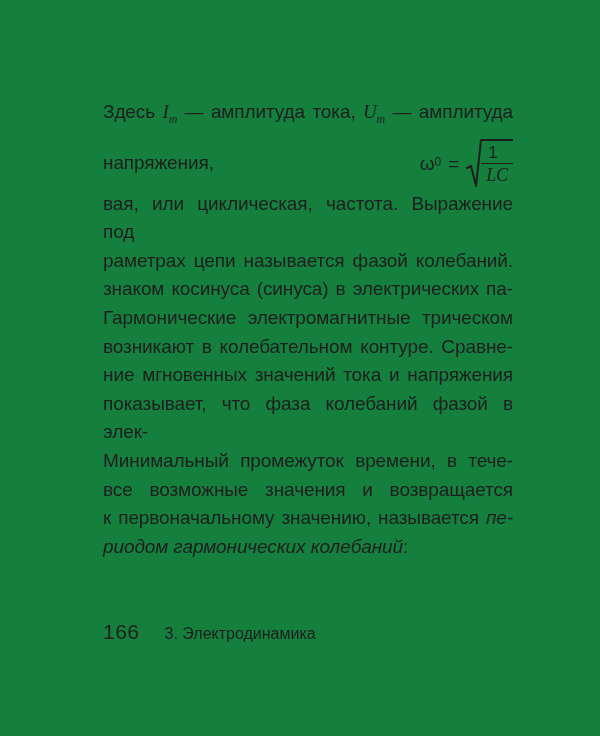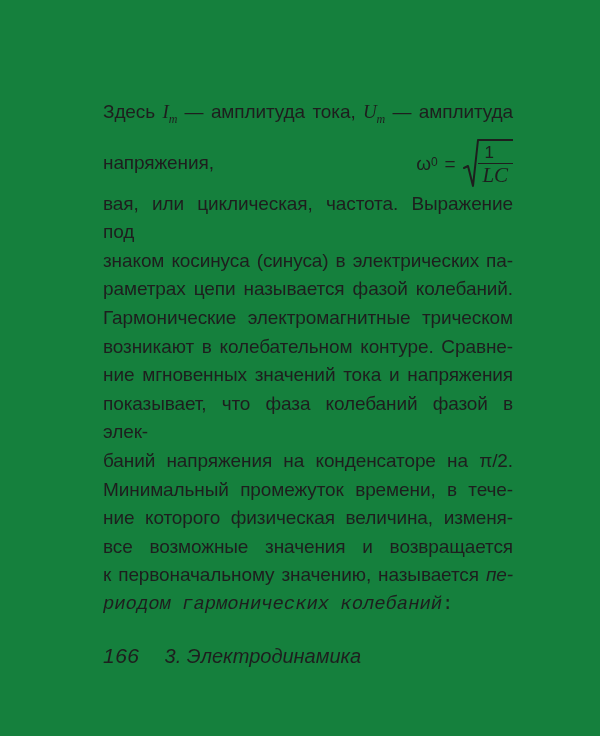--- a/index.html
+++ b/index.html
@@ -26,21 +26,20 @@
     text-align-last: justify;
     white-space: normal;
   }
   .line.formula-line {
     line-height: 56px;
     height: 56px;
   }
   .line.no-justify {
     text-align: right;
     text-align-last: left;
-    font-family: Liberation Mono, monospace;
   }
   .mvar {
     font-family: "Liberation Serif", serif;
     font-style: italic;
   }
   .msub {
     font-family: "Liberation Serif", serif;
     font-style: italic;
     font-size: 12px;
     vertical-align: -5px;
@@ -71,36 +70,35 @@
     margin-left: -1px;
   }
   .frac-num {
     font-size: 17px;
     line-height: 21px;
     padding: 1px 7px 0 7px;
     text-align: center;
     border-bottom: 1.5px solid currentColor;
   }
   .frac-den {
-    font-size: 21px;
+    font-size: 18px;
     line-height: 23px;
     padding: 0 5px;
     text-align: center;
   }
   .footer {
     position: absolute;
     left: 103px;
-    top: 644px;
+    top: 620px;
     display: flex;
     align-items: baseline;
     gap: 25px;
-    font-style: italic;
   }
   .page-num { font-size: 21px; letter-spacing: 0.5px; }
-  .chapter { font-size: 20px; }
+  .chapter { font-size: 16px; }
 </style>
 </head>
 <body>
 
 <div class="page" style="background: #15803d; color: rgb(30, 30, 30);">
   <div class="textblock">
 
     <div class="line"><span>Здесь </span><span class="mvar">I</span><span class="msub">m</span><span> — амплитуда тока, </span><span class="mvar">U</span><span class="msub">m</span><span> — амплитуда</span></div>
 
     <div class="line formula-line"><span>напряжения, </span><span class="formula">
@@ -112,29 +110,27 @@
               <path d="M1 29 L5 27 L10 47 L15 1" fill="none" stroke="currentColor" stroke-width="2" stroke-linejoin="round" stroke-linecap="round"></path>
             </svg>
             <span class="sqrt-content">
               <span class="frac-num">1</span>
               <span class="frac-den mvar">LC</span>
             </span>
           </span>
         </span></div>
 
     <div class="line"><span>вая, или циклическая, частота. Выражение под</span></div>
+    <div class="line"><span>раметрах цепи называется фазой колебаний.</span></div>
     <div class="line"><span>знаком косинуса (синуса) в электрических па-</span></div>
-    <div class="line"><span>раметрах цепи называется фазой колебаний.</span></div>
     <div class="line"><span>Гармонические электромагнитные трическом</span></div>
     <div class="line"><span>возникают в колебательном контуре. Сравне-</span></div>
     <div class="line"><span>ние мгновенных значений тока и напряжения</span></div>
     <div class="line"><span>показывает, что фаза колебаний фазой в элек-</span></div>
-    <div class="line"><span>баний напряжения на конденсаторе на π/2.</span></div>
     <div class="line"><span>Минимальный промежуток времени, в тече-</span></div>
-    <div class="line"><span>ние которого физическая величина, изменя-</span></div>
     <div class="line"><span>все возможные значения и возвращается</span></div>
 
     <div class="line"><span>к первоначальному значению, называется </span><span class="it">пе-</span></div>
 
     <div class="line no-justify"><span class="it">риодом гармонических колебаний</span><span>:</span></div>
 
   </div>
 
   <div class="footer">
     <span class="page-num">166</span>

